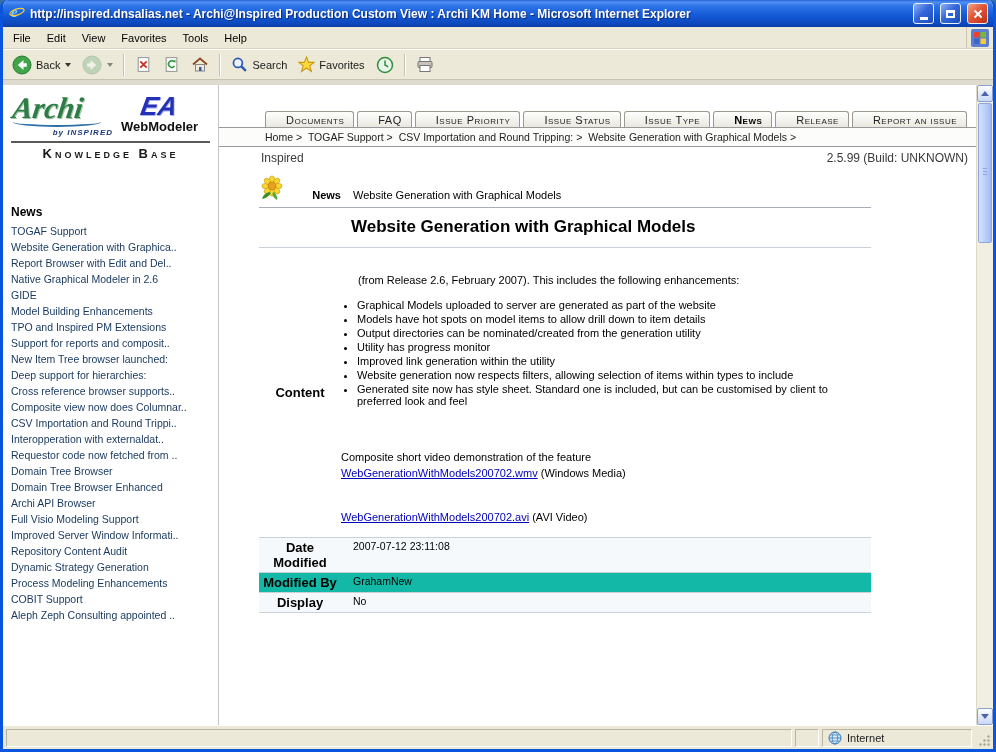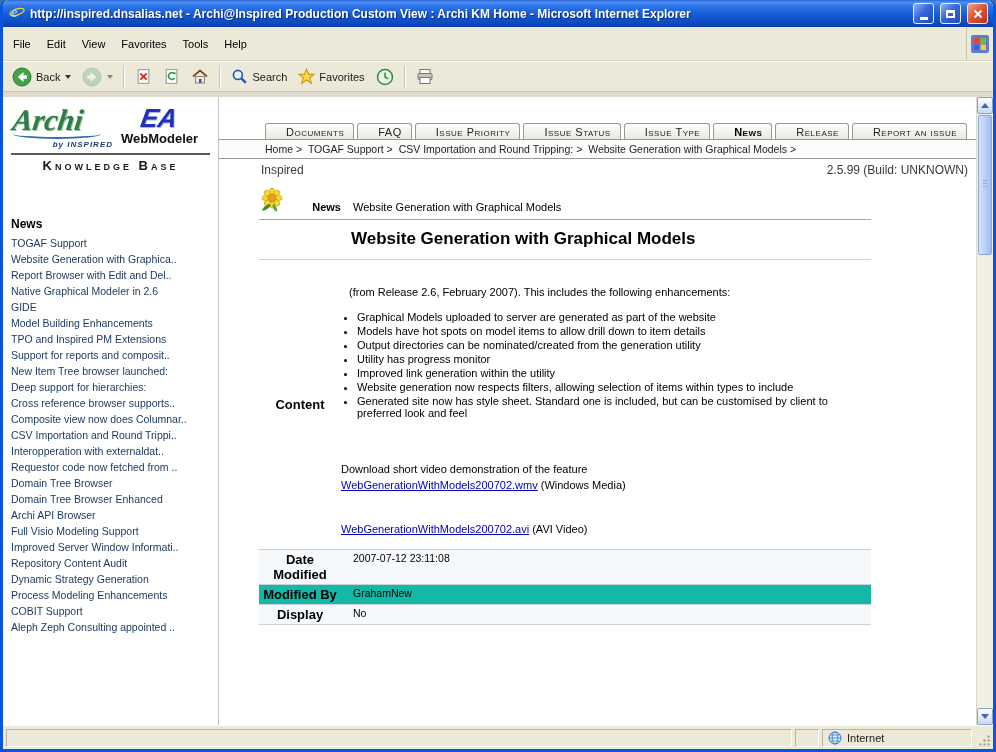--- a/index.html
+++ b/index.html
@@ -16,21 +16,21 @@
   .title-text { flex:1; color:#fff; font-weight:bold; font-size:12px; text-shadow:1px 1px 1px #0A2A78;
                 white-space:nowrap; overflow:hidden; text-overflow:ellipsis; }
   .win-btn { width:21px; height:21px; flex:none; border-radius:3px; border:1px solid #E8F0FC;
              display:flex; align-items:center; justify-content:center; margin-left:1px;
              background:linear-gradient(135deg,#8FB2F4 0%,#3568DC 45%,#1E4CB8 100%); }
   .win-btn.close { background:linear-gradient(135deg,#F2A488 0%,#E05838 45%,#BE2E14 100%); }
   .glyph-min { width:8px; height:3px; background:#fff; margin-top:10px; }
   .glyph-restore { width:9px; height:8px; border:2px solid #fff; border-top-width:3px; }
 
   
-  .menubar { height:34px; flex:none; display:flex; align-items:center; background:#ECE9D8;
+  .menubar { height:22px; flex:none; display:flex; align-items:center; background:#ECE9D8;
              border-bottom:1px solid #D8D4C4; padding-left:2px; }
   .menu-item { font-size:11px; padding:3px 8px; color:#000; cursor:default; }
   .menubar-right { margin-left:auto; display:flex; align-items:center; padding:1px 4px;
                    border-left:1px solid #C8C4B4; height:100%; }
 
   
   .toolbar { height:31px; flex:none; display:flex; align-items:center; background:#ECE9D8;
              border-top:1px solid #FFFFFF; border-bottom:1px solid #C8C4B4; padding:0 4px; gap:1px; }
   .tool-btn { display:flex; align-items:center; gap:4px; padding:3px 5px; font-size:11px; color:#1A1A1A;
               border-radius:3px; cursor:default; }
@@ -82,21 +82,21 @@
   .hdr-label { width:46px; flex:none; text-align:right; font-weight:bold; font-size:11px; padding-bottom:3px; }
   .hdr-title { padding-left:12px; padding-bottom:3px; font-size:11px; }
   .article-table { border-top:1px solid #A8AEB8; }
   .row { display:flex; border-bottom:1px solid #CBD1D9; }
   .label-col { width:82px; flex:none; text-align:center; font-weight:bold; font-size:13px; padding:2px 0; }
   .value-col { flex:1; min-width:0; padding-left:12px; }
   .title-row .value-col { font-size:17px; font-weight:bold; padding:9px 12px 10px 10px; }
   .content-row { align-items:center; }
   .content-row .label-col { align-self:center; }
   .content-body { padding:26px 12px 14px 0; }
-  .content-body p.intro { margin:0 0 13px 8px; }
+  .content-body p.intro { margin:0 0 13px 17px; }
   .content-body ul { margin:0; padding-left:16px; }
   .content-body li { margin:2px 0; }
   .download-line { margin-top:44px; }
   .link-line { margin-top:4px; }
   .link-line.second { margin-top:32px; }
   a.doclink { color:#0000BB; text-decoration:underline; cursor:pointer; }
   .link-suffix { color:#000; }
   .field-row { font-size:10.5px; }
   .field-row .value-col { padding-top:2px; padding-bottom:2px; }
   .bg-a { background:#F6F9FC; }
@@ -340,21 +340,21 @@
               <p class="intro">(from Release 2.6, February 2007). This includes the following enhancements:</p>
               <ul>
                 <li>Graphical Models uploaded to server are generated as part of the website</li>
                 <li>Models have hot spots on model items to allow drill down to item details</li>
                 <li>Output directories can be nominated/created from the generation utility</li>
                 <li>Utility has progress monitor</li>
                 <li>Improved link generation within the utility</li>
                 <li>Website generation now respects filters, allowing selection of items within types to include</li>
                 <li>Generated site now has style sheet. Standard one is included, but can be customised by client to preferred look and feel</li>
               </ul>
-              <div class="download-line">Download short video demonstration of the feature</div>
+              <div class="download-line">Composite short video demonstration of the feature</div>
               <div class="link-line">
                 <a class="doclink">WebGenerationWithModels200702.wmv</a>
                 <span class="link-suffix">(Windows Media)</span>
               </div>
               <div class="link-line second">
                 <a class="doclink">WebGenerationWithModels200702.avi</a>
                 <span class="link-suffix">(AVI Video)</span>
               </div>
             </div>
           </div>

